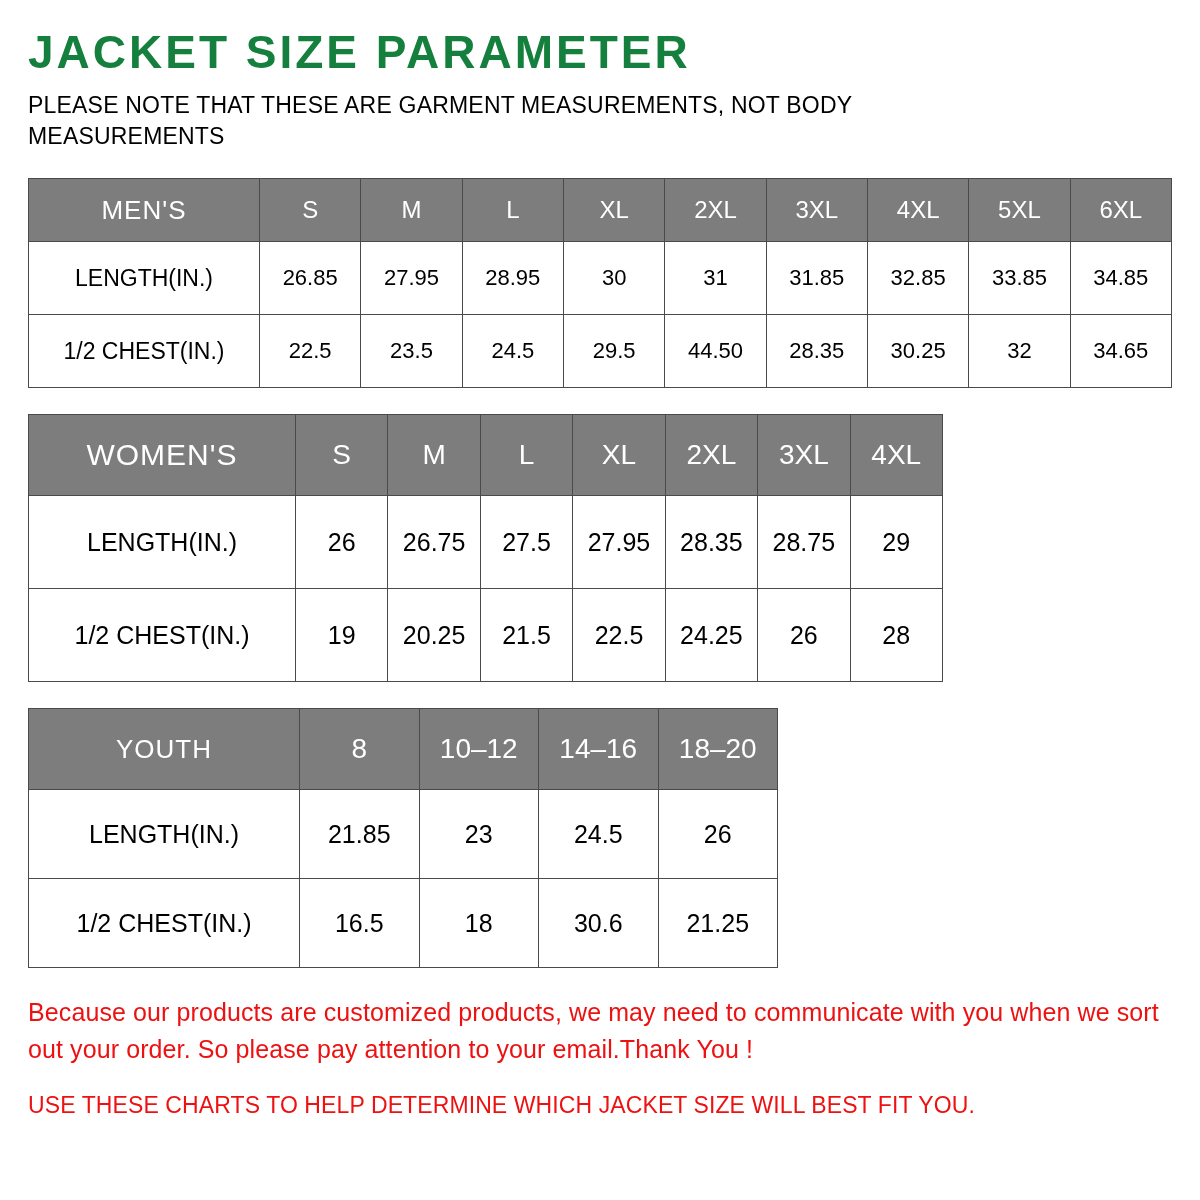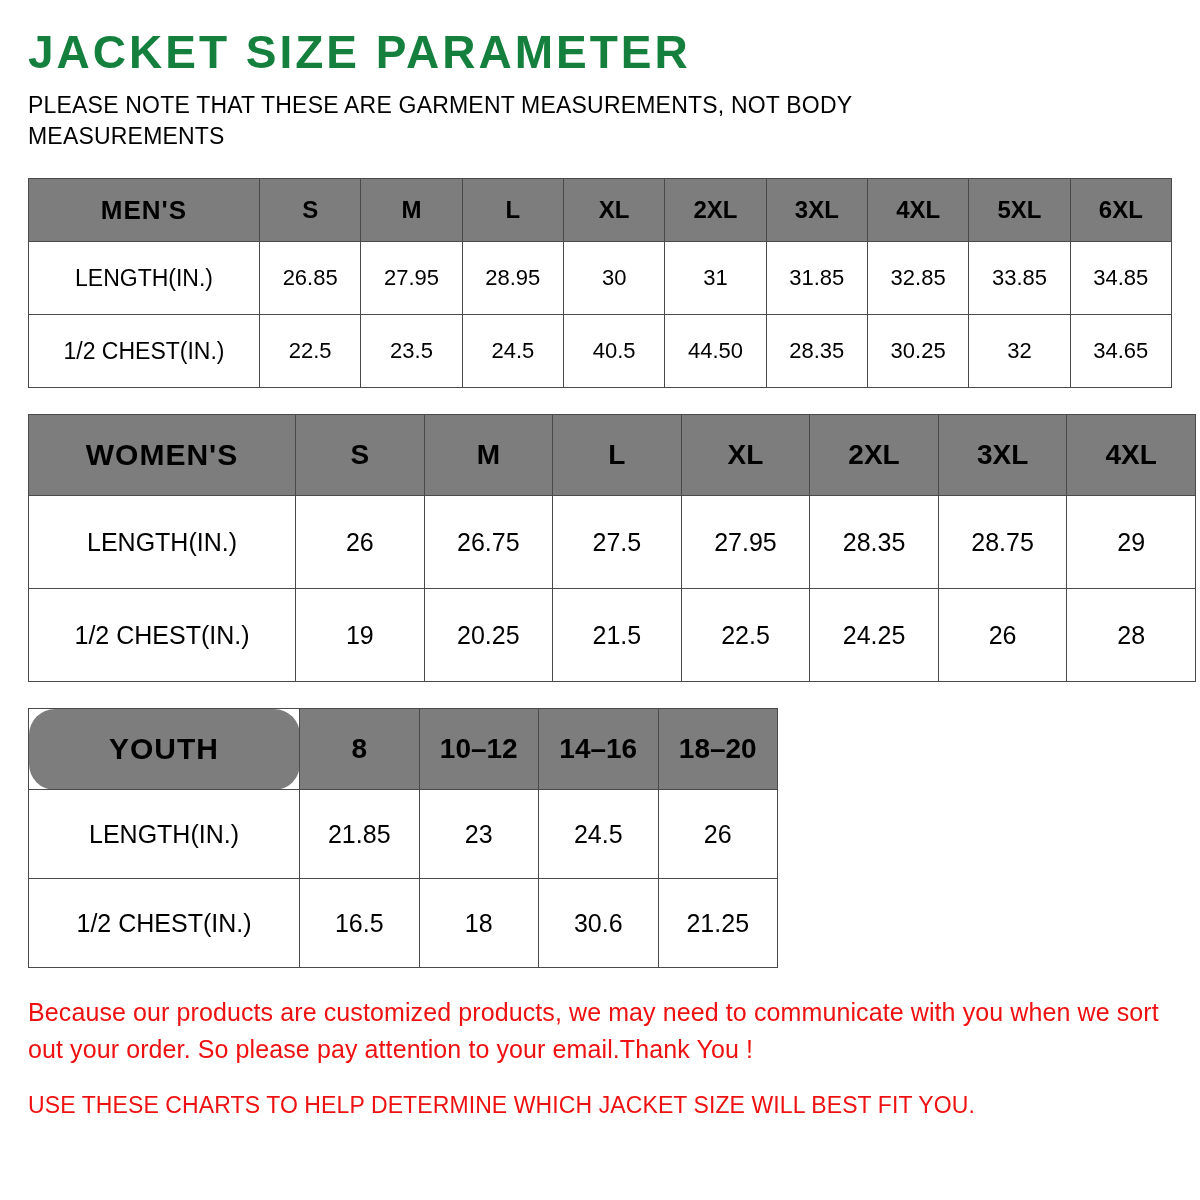--- a/index.html
+++ b/index.html
@@ -48,51 +48,51 @@
     vertical-align: middle;
     font-size: 22px;
     color: #000;
     background: #ffffff;
     height: 46px;
     padding: 0 4px;
     white-space: nowrap;
   }
   table.size-table tr.head td {
     background: #7d7d7d;
-    color: #000000;
-    font-weight: bold;
+    color: #ffffff;
+    font-weight: normal;
   }
   table.size-table tr.head td.cat {
     font-size: 26px;
     letter-spacing: 1px;
   }
   table.size-table td.rowlabel {
     font-size: 23px;
     text-align: center;
   }
   
   #mens-table { width: 1144px; }
   #mens-table tr.head td { height: 62px; font-size: 24px; }
   #mens-table tr.data td { height: 72px; }
   #mens-table td.rowlabel { width: 222px; }
   #mens-table tr.head td.cat { font-size: 26px; }
 
   
-  #womens-table { width: 1168px; }
+  #womens-table { width: 915px; }
   #womens-table tr.head td { height: 80px; font-size: 28px; }
   #womens-table tr.data td { height: 92px; font-size: 25px; }
   #womens-table td.rowlabel { width: 258px; font-size: 26px; }
   #womens-table tr.head td.cat { font-size: 30px; }
 
   
   #youth-table { width: 750px; }
   #youth-table tr.head td { height: 80px; font-size: 28px; }
   #youth-table tr.data td { height: 88px; font-size: 25px; }
   #youth-table td.rowlabel { width: 262px; font-size: 26px; }
-  #youth-table tr.head td.cat { font-size: 30px; border-radius: 26px; }
+  #youth-table tr.head td.cat { font-size: 26px; }
 
   .footer {
     margin-top: 6px;
   }
   .footer p {
     color: #ee1111;
     font-size: 25px;
     line-height: 1.45;
     margin: 0 0 22px 0;
     letter-spacing: 0.1px;
@@ -135,21 +135,21 @@
           <td>31.85</td>
           <td>32.85</td>
           <td>33.85</td>
           <td>34.85</td>
         </tr>
         <tr class="data">
           <td class="rowlabel">1/2 CHEST(IN.)</td>
           <td>22.5</td>
           <td>23.5</td>
           <td>24.5</td>
-          <td>40.5</td>
+          <td>29.5</td>
           <td>44.50</td>
           <td>28.35</td>
           <td>30.25</td>
           <td>32</td>
           <td>34.65</td>
         </tr>
       </tbody>
   </table>
 
   <table class="size-table" id="womens-table">

